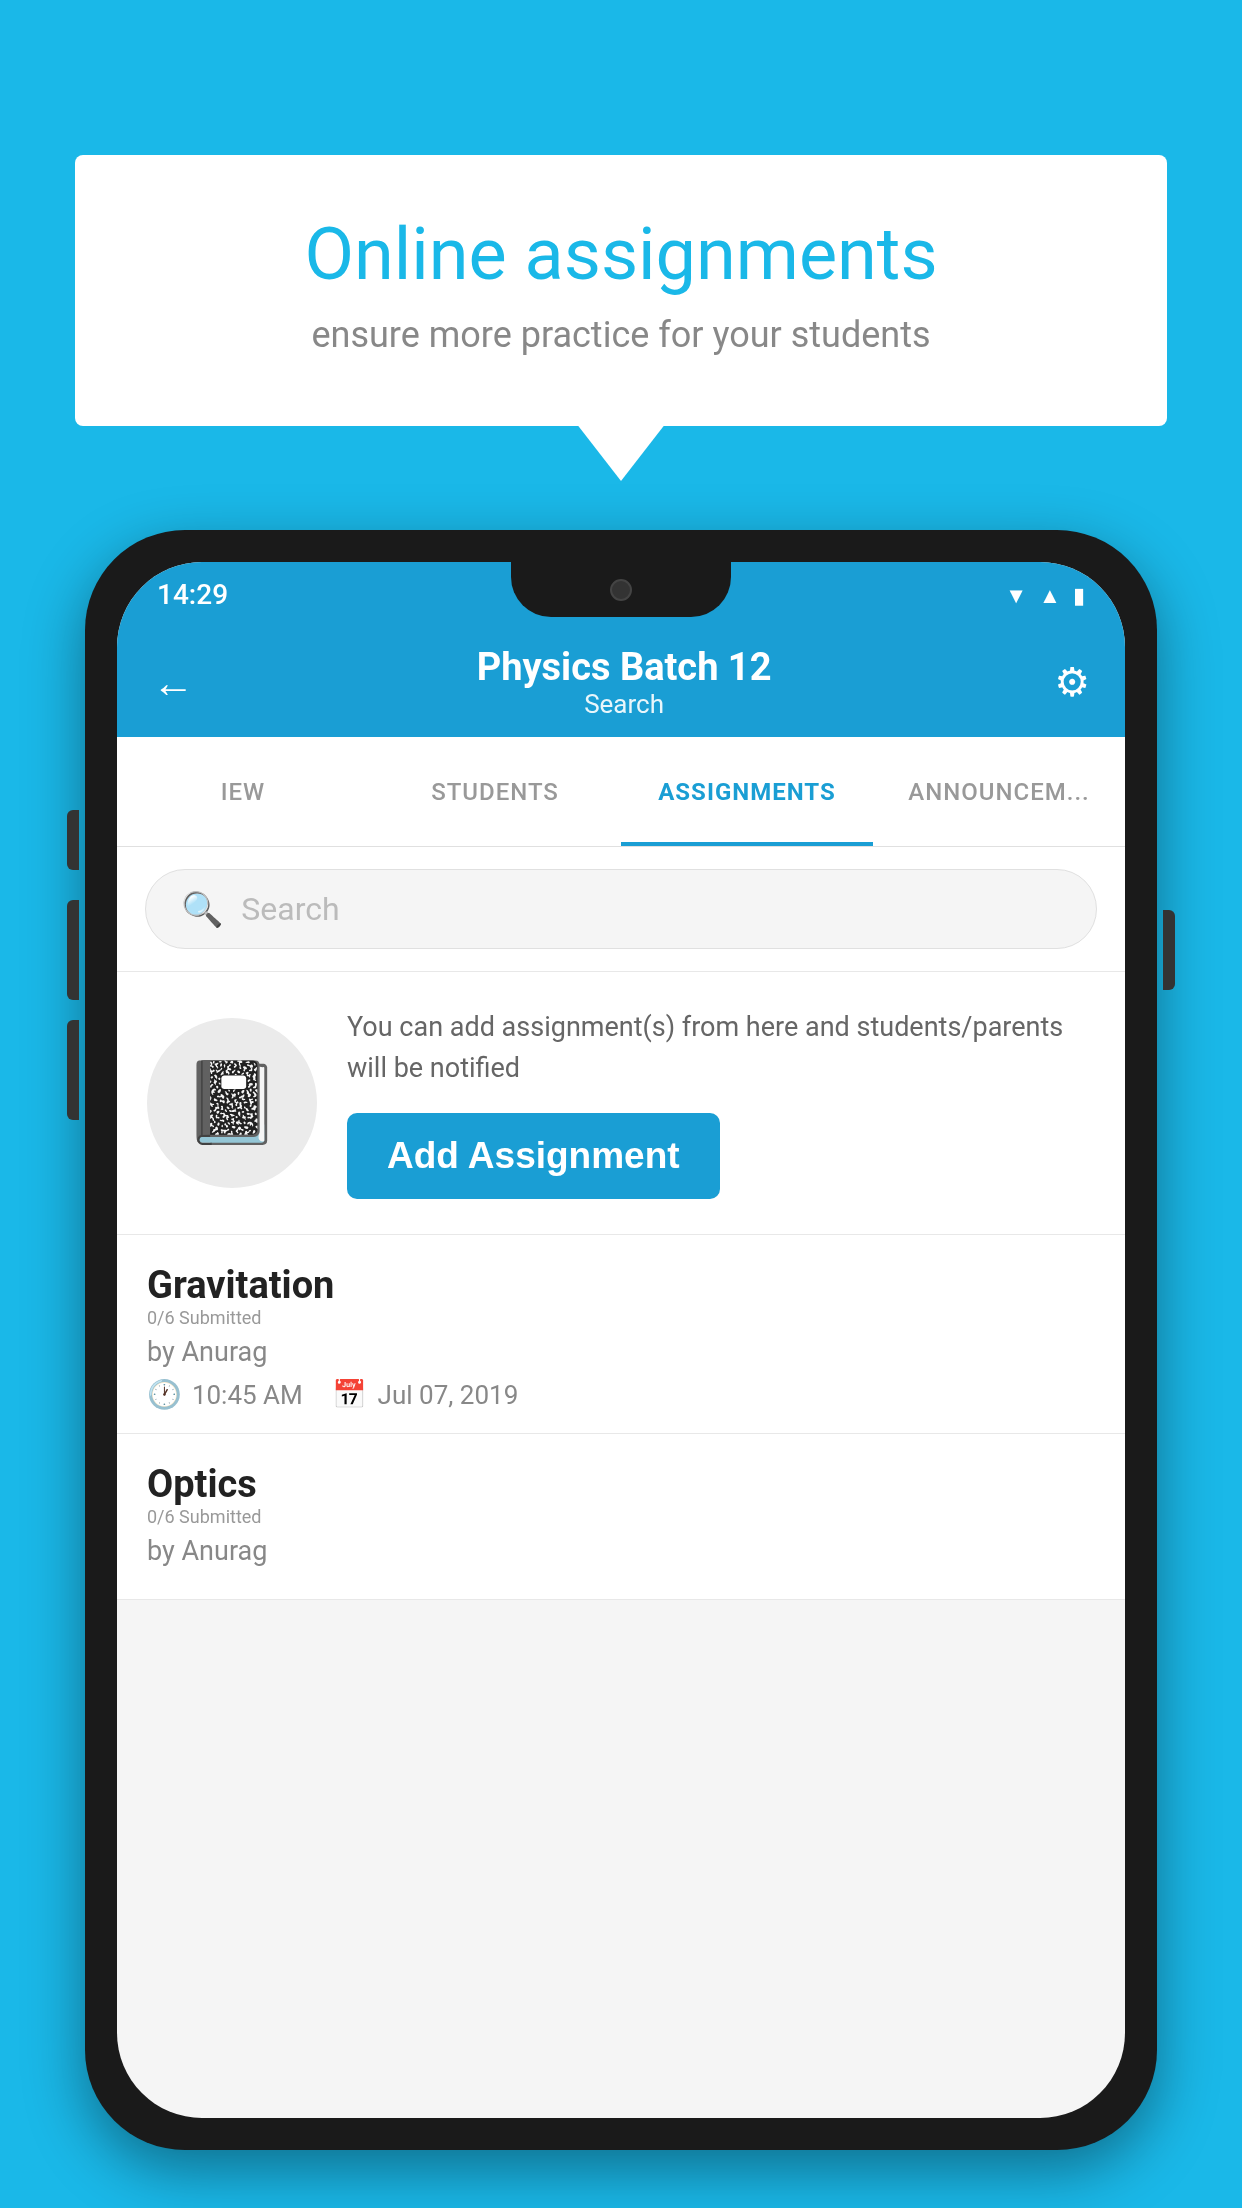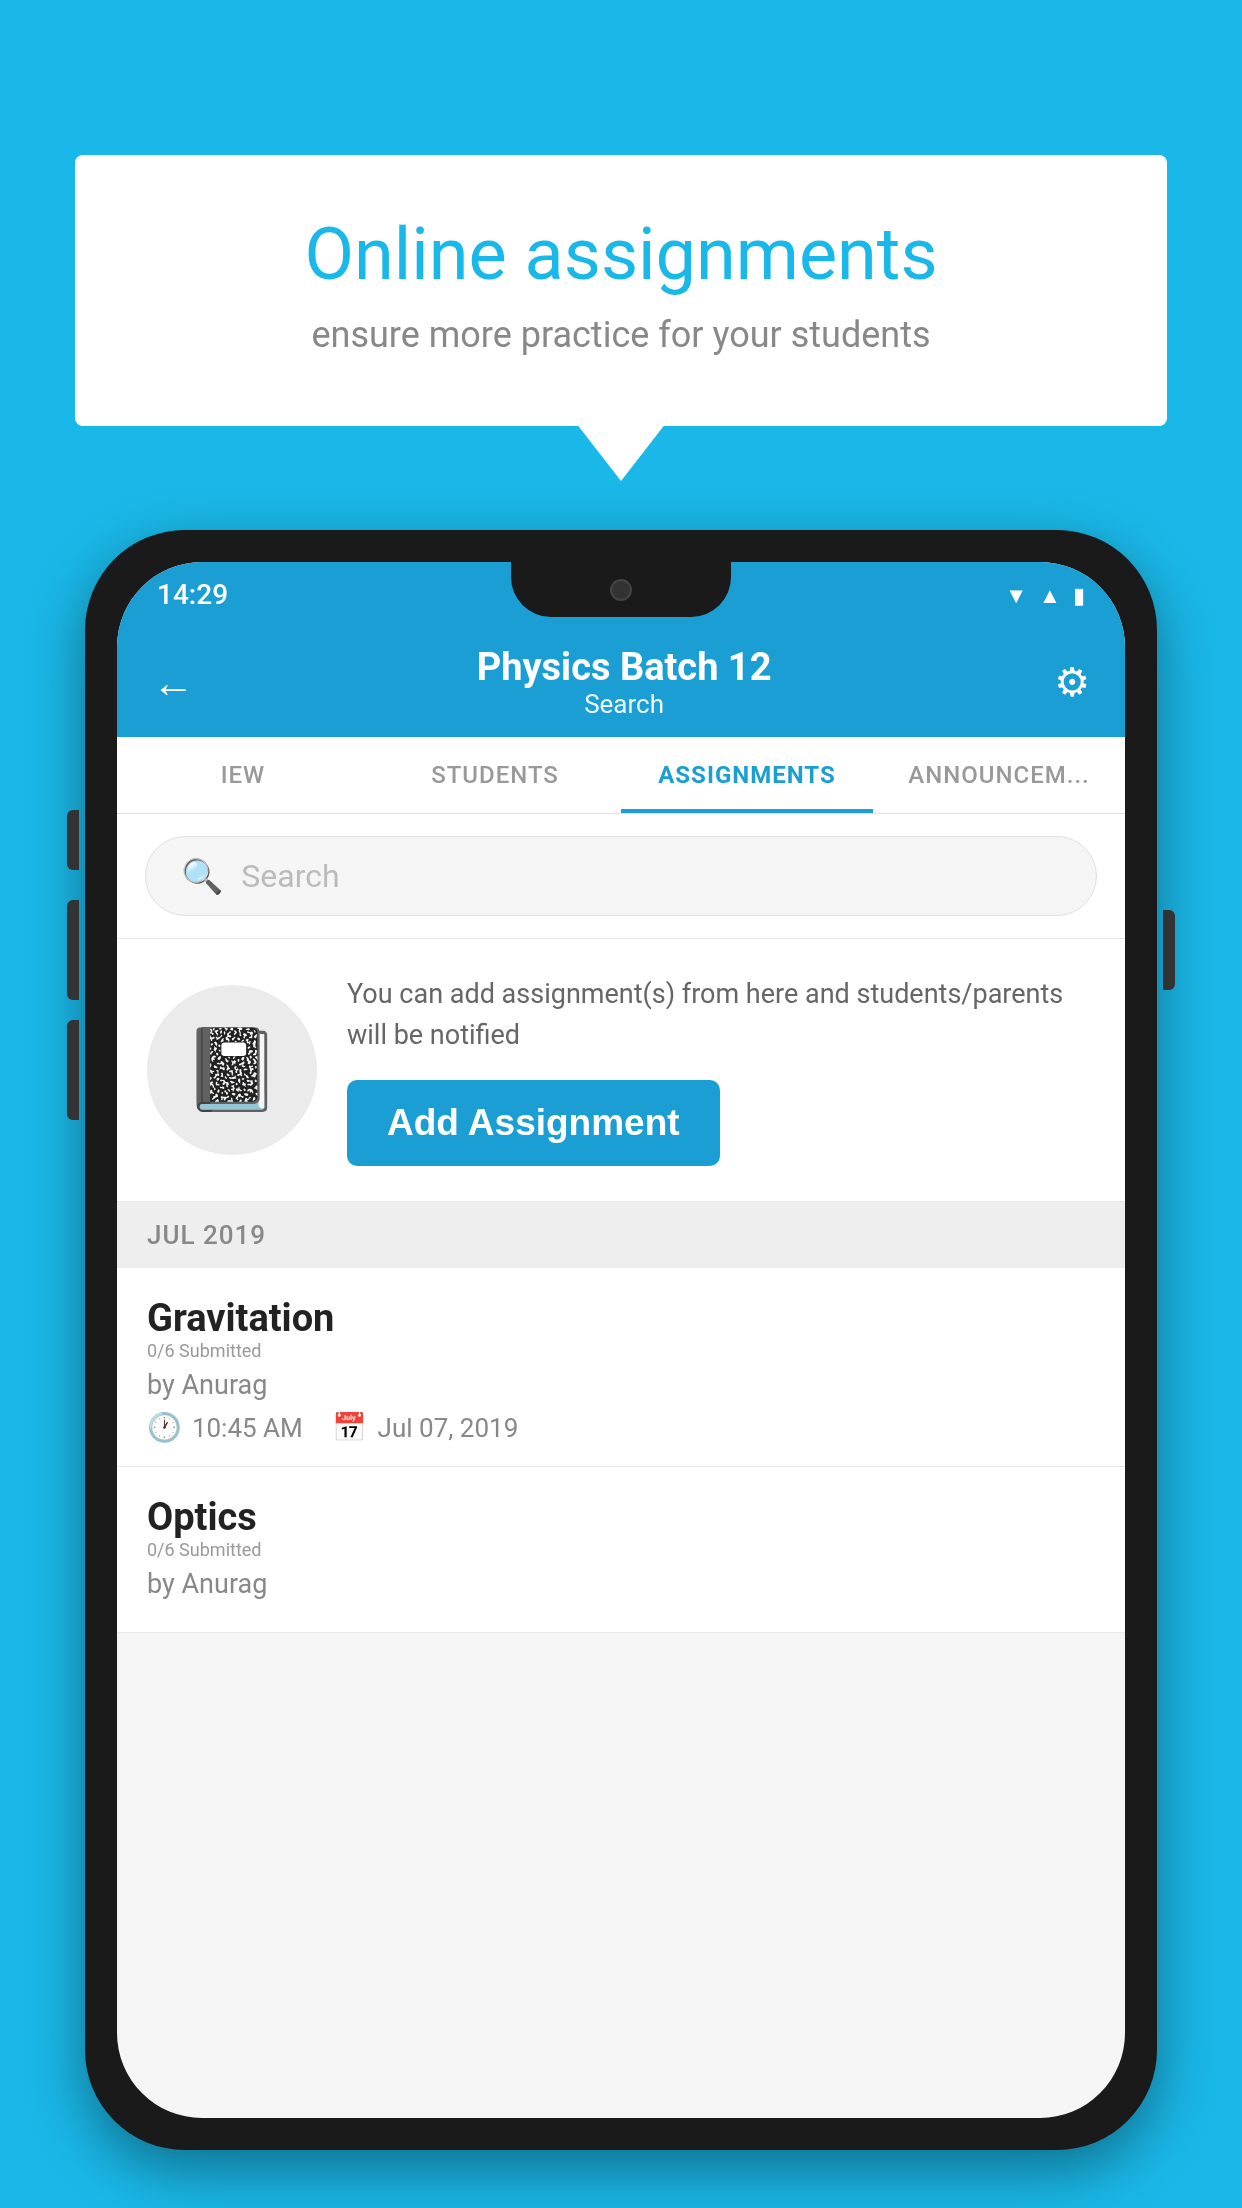--- a/index.html
+++ b/index.html
@@ -164,21 +164,21 @@
     }
 
     .header-gear {
       color: white;
       font-size: 40px;
     }
 
     
     .tabs-bar {
       background: white;
-      height: 77px;
+      height: 110px;
       display: flex;
       align-items: stretch;
       border-bottom: 1px solid #e0e0e0;
       overflow: hidden;
     }
 
     .tab-item {
       flex: 1;
       display: flex;
       align-items: center;
@@ -453,21 +453,20 @@
       <div class="add-assignment-card">
         <div class="assignment-icon-circle">
           <span class="notebook-icon">📓</span>
         </div>
         <div class="add-assignment-content">
           <div class="add-assignment-desc">You can add assignment(s) from here and students/parents will be notified</div>
           <button class="add-assignment-btn">Add Assignment</button>
         </div>
       </div>
 
-      <div class="section-header">JUL 2019</div>
 
       <div class="assignment-item">
         <div class="assignment-row-top">
           <span class="assignment-name">Gravitation</span>
           <span class="assignment-submitted">0/6 Submitted</span>
         </div>
         <div class="assignment-author">by Anurag</div>
         <div class="assignment-meta">
           <div class="meta-item">
             <span class="meta-icon">🕐</span>

